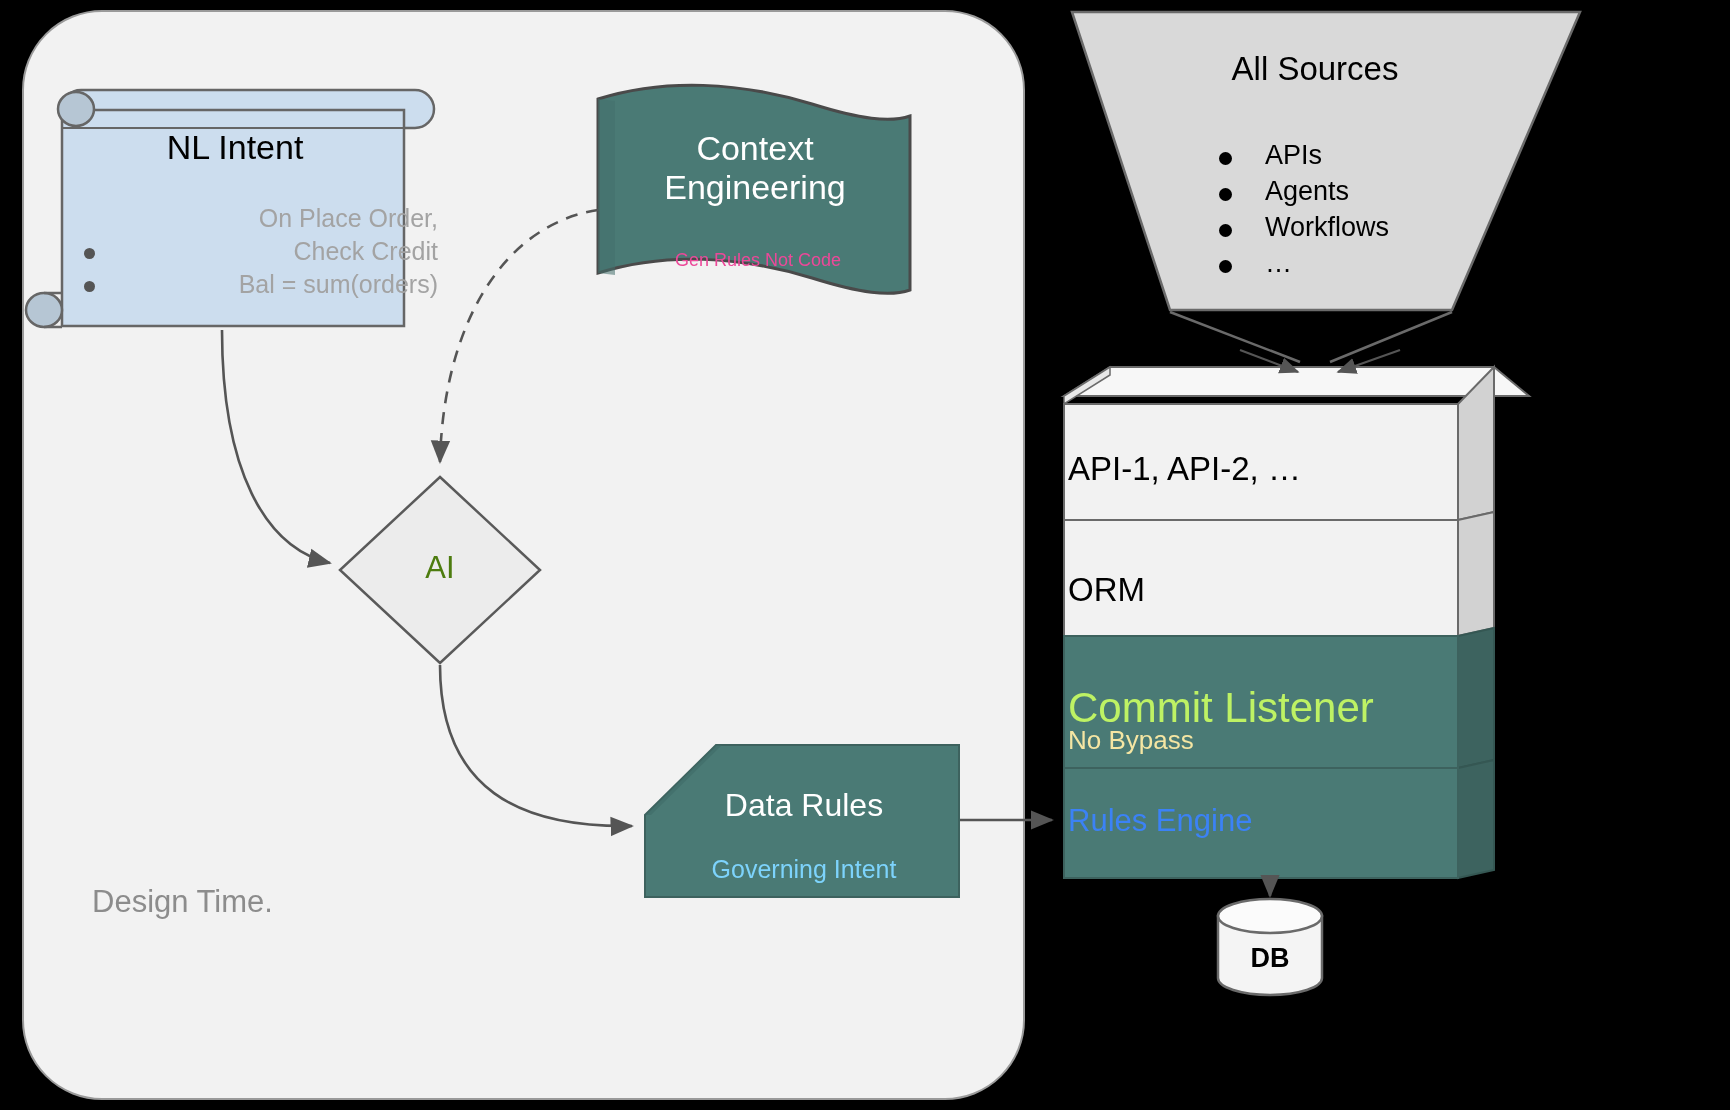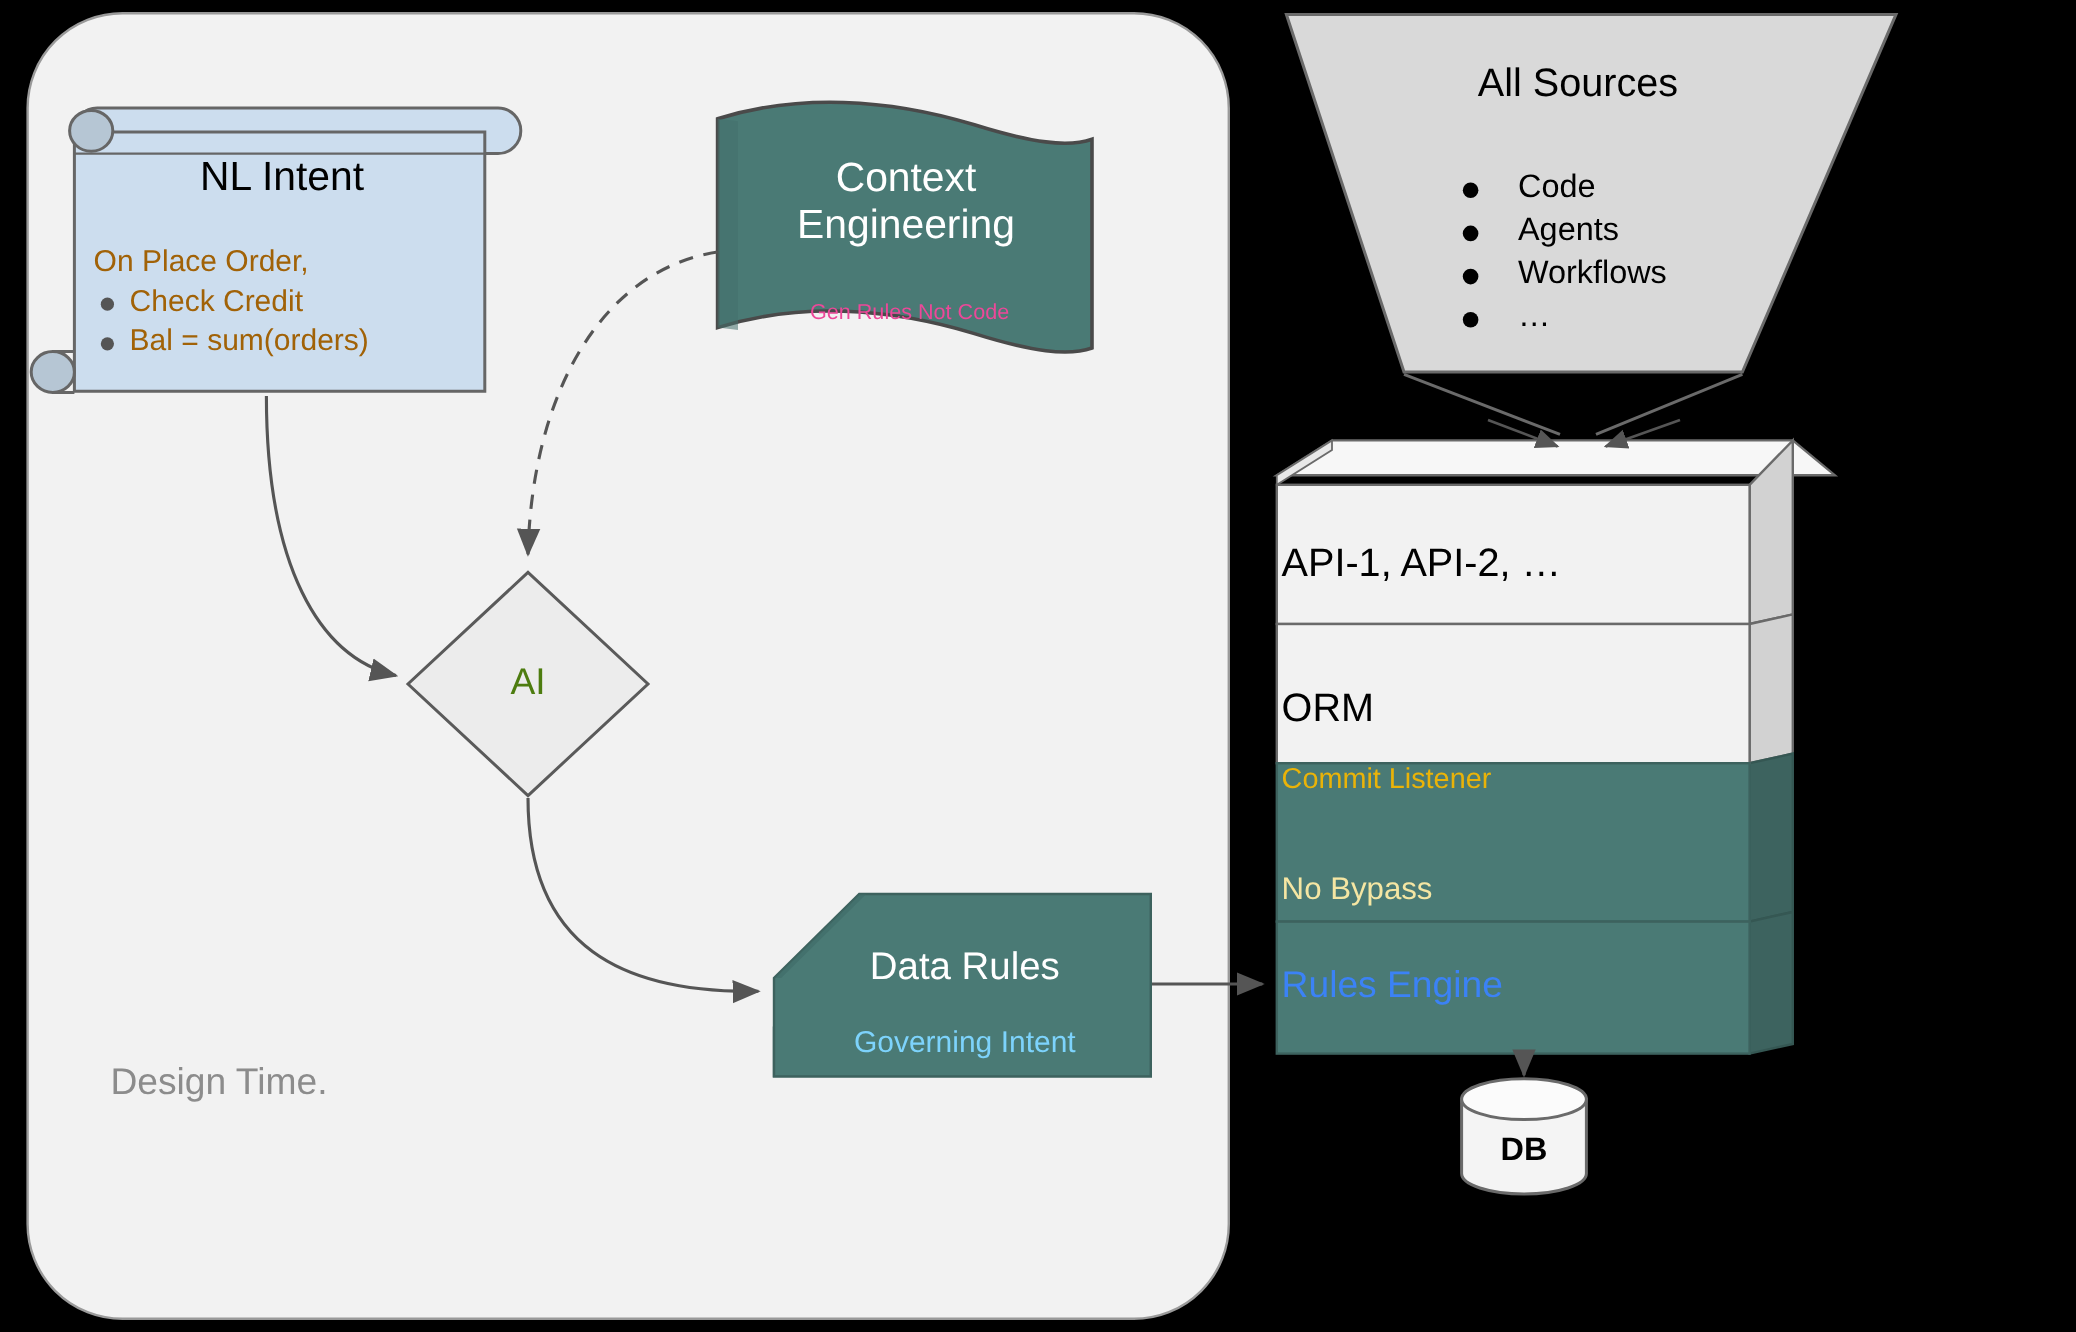--- a/index.html
+++ b/index.html
@@ -42,21 +42,21 @@
   }
 
   
   .nl-wrap { position: absolute; left: 30px; top: 86px; width: 410px; height: 250px; }
   .nl-title {
     position: absolute; left: 0; top: 42px; width: 410px;
     text-align: center; font-size: 34px; color: #000;
   }
   .nl-body {
     position: absolute; left: 48px; top: 118px; width: 360px;
-    font-size: 25px; color: #a16207;
+    font-size: 25px; color: #a3a3a3; text-align: right;
   }
   .nl-body .lead { display: block; margin-bottom: 2px; }
   .nl-body ul { margin: 0; padding-left: 30px; list-style: none; }
   .nl-body li { position: relative; margin: 4px 0; }
   .nl-body li::before {
     content: "";
     position: absolute; left: -24px; top: 11px;
     width: 11px; height: 11px; border-radius: 50%;
     background: #555555;
   }
@@ -102,21 +102,21 @@
     content: "";
     position: absolute; left: -46px; top: 12px;
     width: 13px; height: 13px; border-radius: 50%;
     background: #000000;
   }
 
   
   .lyr { position: absolute; width: 400px; text-align: left; }
   .lyr-api  { left: 1068px; top: 450px; font-size: 33px; color: #000; }
   .lyr-orm  { left: 1068px; top: 571px; font-size: 33px; color: #000; }
-  .lyr-cl   { left: 1068px; top: 636px; font-size: 24px; color: #eab308; }
+  .lyr-cl   { left: 1068px; top: 684px; font-size: 42px; color: #bef264; }
   .lyr-nb   { left: 1068px; top: 725px; font-size: 26px; color: #f5e6a3; }
   .lyr-re   { left: 1068px; top: 803px; font-size: 31px; color: #3b82f6; }
 
   
   .db-label {
     position: absolute; left: 1215px; top: 943px; width: 110px;
     text-align: center; font-size: 27px; color: #000; font-weight: bold;
   }
 </style>
 </head>
@@ -235,21 +235,21 @@
   <div class="ai-label">AI</div>
 
   <div class="dr-title">Data Rules</div>
   <div class="dr-sub">Governing Intent</div>
 
   <div class="design-label">Design Time.</div>
 
   <div class="src-title">All Sources</div>
   <div class="src-list">
     <ul>
-      <li>Code</li>
+      <li>APIs</li>
       <li>Agents</li>
       <li>Workflows</li>
       <li>…</li>
     </ul>
   </div>
 
   <div class="lyr lyr-api">API-1, API-2, …</div>
   <div class="lyr lyr-orm">ORM</div>
   <div class="lyr lyr-cl">Commit Listener</div>
   <div class="lyr lyr-nb">No Bypass</div>

